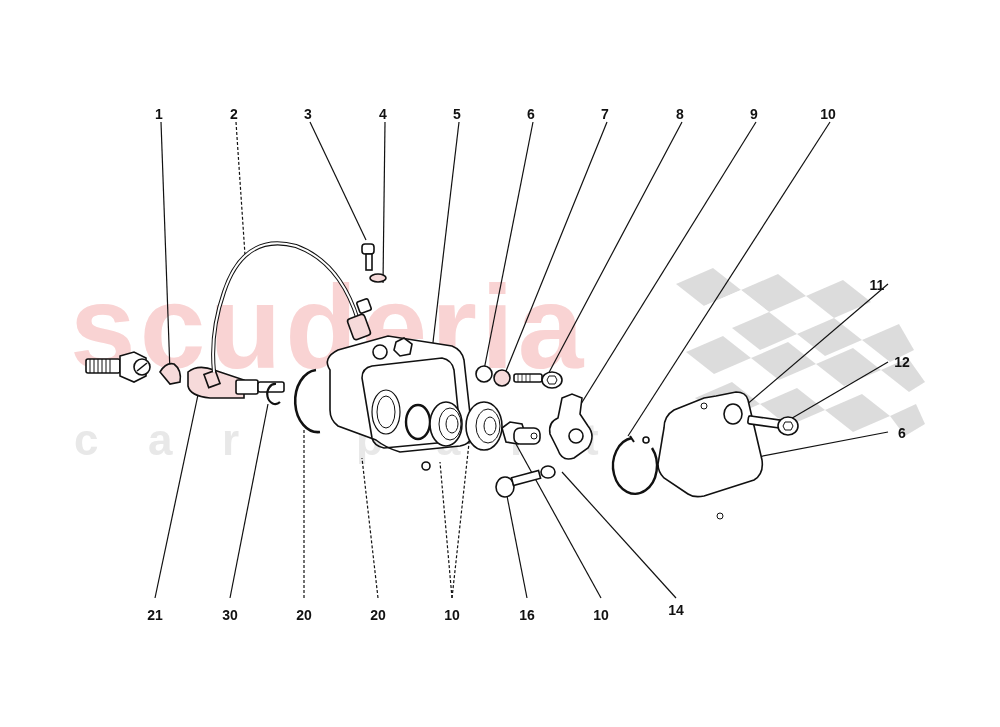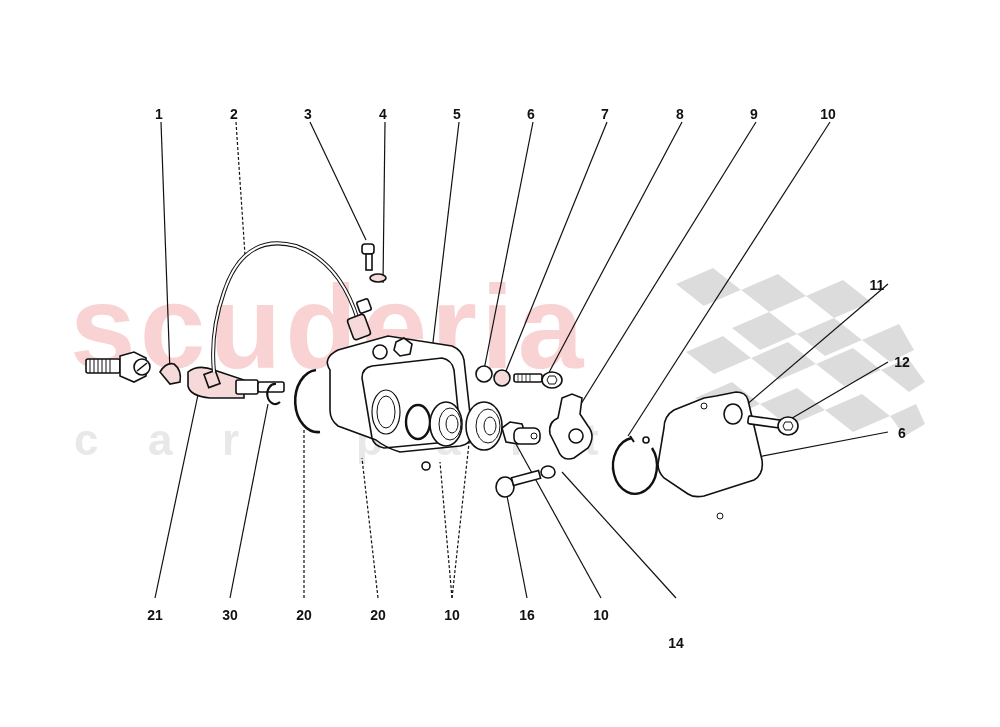--- a/index.html
+++ b/index.html
@@ -182,21 +182,21 @@
   <div class="callout" style="left:383px;top:107px">4</div>
   <div class="callout" style="left:457px;top:107px">5</div>
   <div class="callout" style="left:531px;top:107px">6</div>
   <div class="callout" style="left:605px;top:107px">7</div>
   <div class="callout" style="left:680px;top:107px">8</div>
   <div class="callout" style="left:754px;top:107px">9</div>
   <div class="callout" style="left:828px;top:107px">10</div>
   <div class="callout" style="left:877px;top:278px">11</div>
   <div class="callout" style="left:902px;top:355px">12</div>
   <div class="callout" style="left:902px;top:426px">6</div>
-  <div class="callout" style="left:676px;top:636px">14</div>
+  <div class="callout" style="left:676px;top:603px">14</div>
   <div class="callout" style="left:601px;top:608px">10</div>
   <div class="callout" style="left:527px;top:608px">16</div>
   <div class="callout" style="left:452px;top:608px">10</div>
   <div class="callout" style="left:378px;top:608px">20</div>
   <div class="callout" style="left:304px;top:608px">20</div>
   <div class="callout" style="left:230px;top:608px">30</div>
   <div class="callout" style="left:155px;top:608px">21</div>
 </div>
 
 </body></html>

